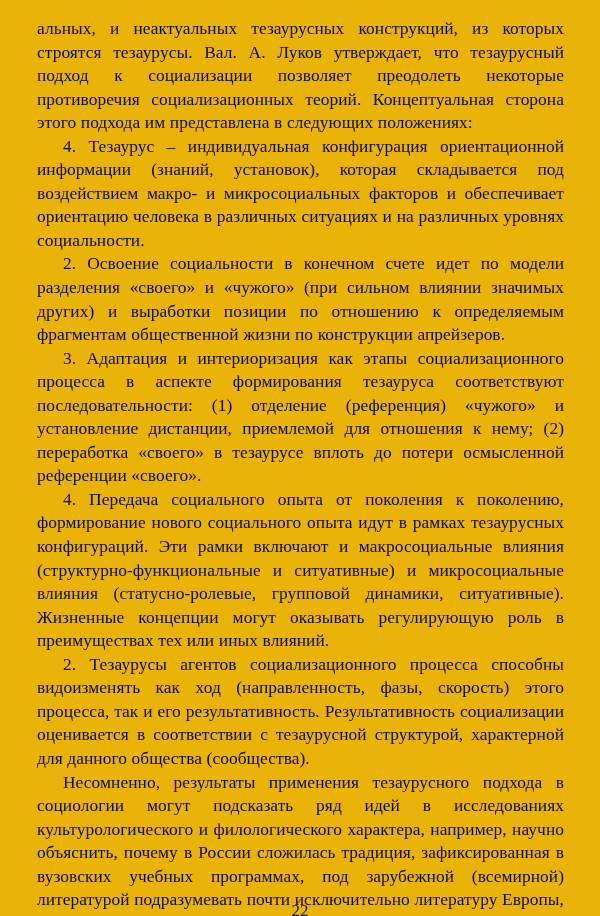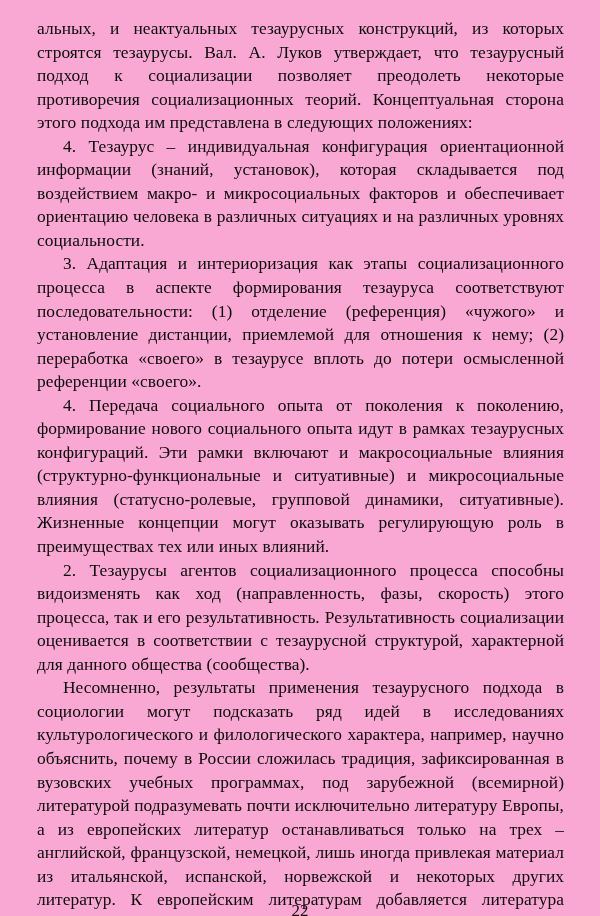--- a/index.html
+++ b/index.html
@@ -13,21 +13,21 @@
     height: 916px;
     overflow: hidden;
     font-family: "Liberation Serif", "DejaVu Serif", serif;
     color: #000000;
     -webkit-font-smoothing: antialiased;
   }
   .page {
     position: relative;
     width: 600px;
     height: 916px;
-    background: #f9a8d4;
+    background: #eab308;
     box-sizing: border-box;
     text-decoration: underline;
   }
   .text-block {
     position: absolute;
     left: 37px;
     top: 17px;
     width: 527px;
   }
   p.para {
@@ -64,20 +64,21 @@
 <body>
 
 <div class="page">
 
   <div class="text-block">
 
     <p class="para cont">альных, и неактуальных тезаурусных конструкций, из которых строятся тезаурусы. Вал. А. Луков утверждает, что тезаурусный подход к социализации позволяет преодолеть некоторые противоречия социализационных теорий. Концептуальная сторона этого подхода им представлена в следующих положениях:</p>
 
     <p class="para indent">4. Тезаурус – индивидуальная конфигурация ориентационной информации (знаний, установок), которая складывается под воздействием макро- и микросоциальных факторов и обеспечивает ориентацию человека в различных ситуациях и на различных уровнях социальности.</p>
 
+    <p class="para indent">2. Освоение социальности в конечном счете идет по модели разделения «своего» и «чужого» (при сильном влиянии значимых других) и выработки позиции по отношению к определяемым фрагментам общественной жизни по конструкции апрейзеров.</p>
 
     <p class="para indent">3. Адаптация и интериоризация как этапы социализационного процесса в аспекте формирования тезауруса соответствуют последовательности: (1) отделение (референция) «чужого» и установление дистанции, приемлемой для отношения к нему; (2) переработка «своего» в тезаурусе вплоть до потери осмысленной референции «своего».</p>
 
     <p class="para indent">4. Передача социального опыта от поколения к поколению, формирование нового социального опыта идут в рамках тезаурусных конфигураций. Эти рамки включают и макросоциальные влияния (структурно-функциональные и ситуативные) и микросоциальные влияния (статусно-ролевые, групповой динамики, ситуативные). Жизненные концепции могут оказывать регулирующую роль в преимуществах тех или иных влияний.</p>
 
     <p class="para indent">2. Тезаурусы агентов социализационного процесса способны видоизменять как ход (направленность, фазы, скорость) этого процесса, так и его результативность. Результативность социализации оценивается в соответствии с тезаурусной структурой, характерной для данного общества (сообщества).</p>
 
     <p class="para indent">Несомненно, результаты применения тезаурусного подхода в социологии могут подсказать ряд идей в исследованиях культурологического и филологического характера, например, научно объяснить, почему в России сложилась традиция, зафиксированная в вузовских учебных программах, под зарубежной (всемирной) литературой подразумевать почти исключительно литературу Европы, а из европейских литератур останавливаться только на трех – английской, французской, немецкой, лишь иногда привлекая материал из итальянской, испанской, норвежской и некоторых других литератур. К европейским литературам добавляется литература США. Упоминания о литературах Азии и</p>
 
   </div>

